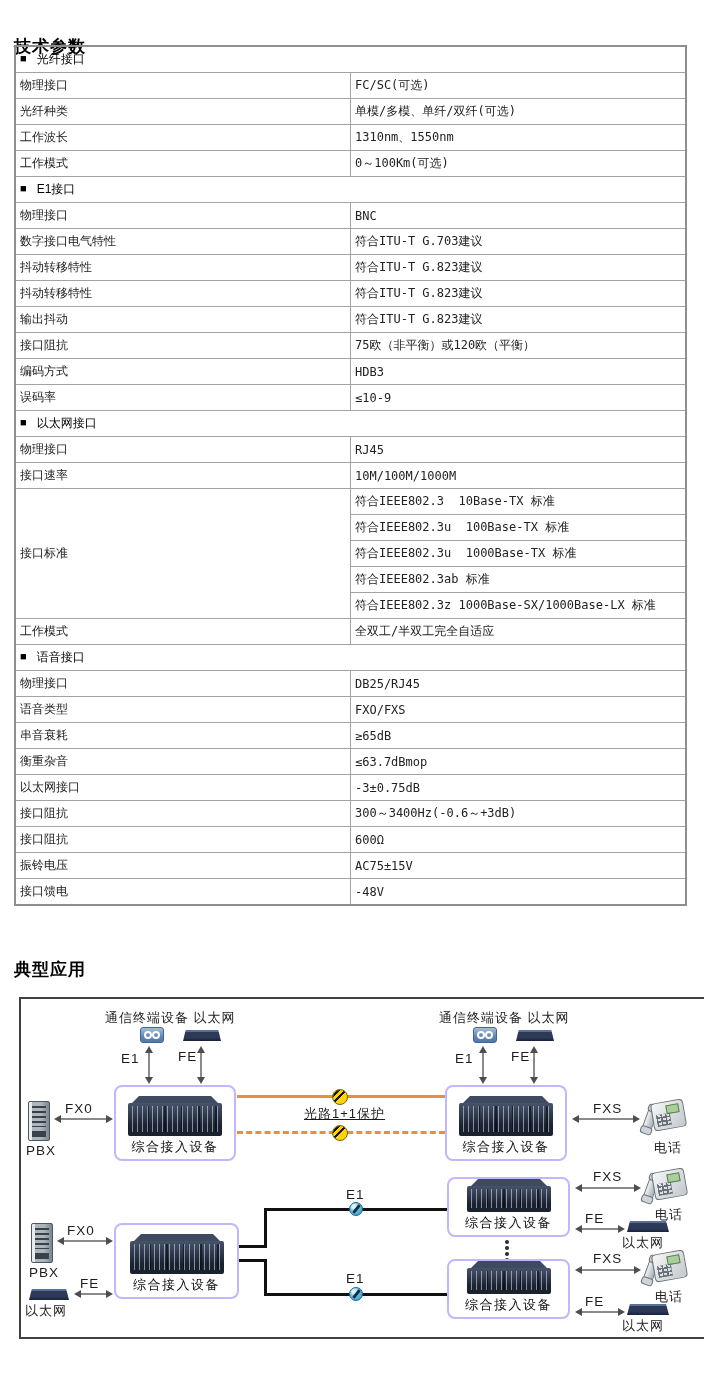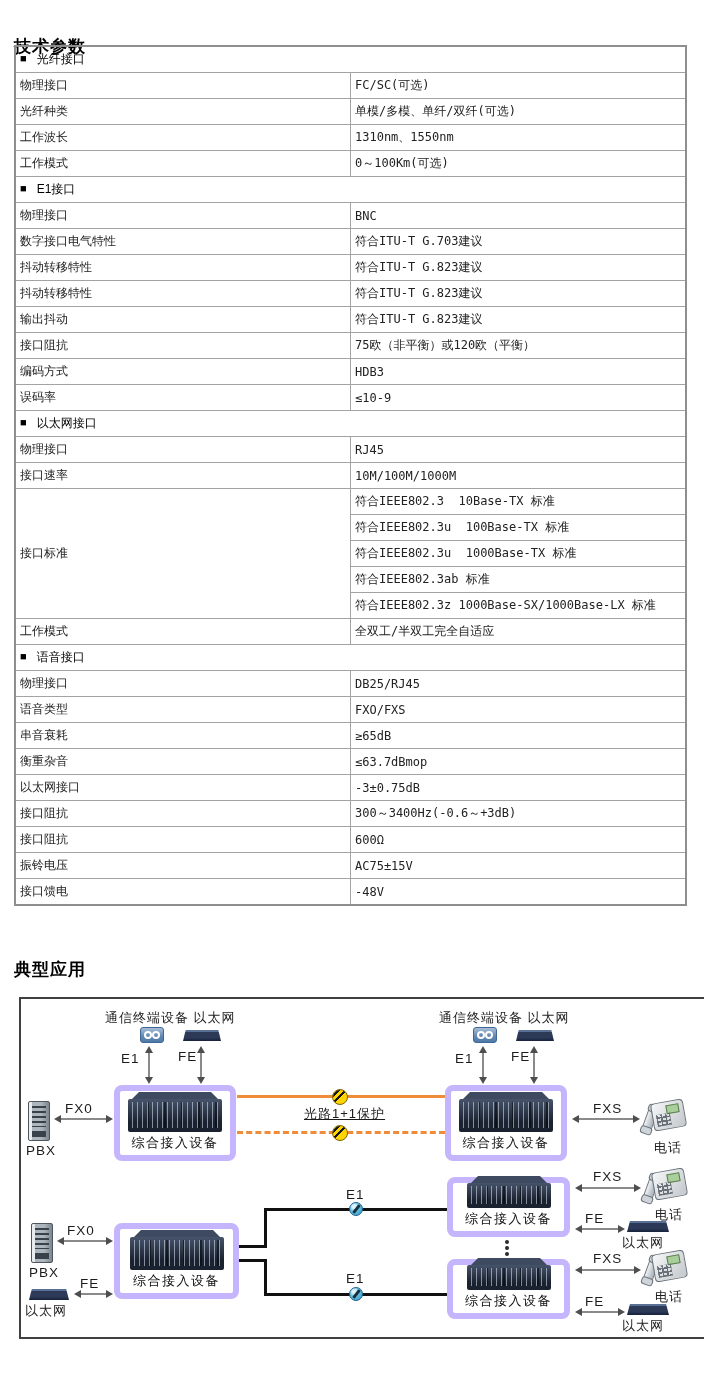--- a/index.html
+++ b/index.html
@@ -11,21 +11,21 @@
              border:2px solid #8e8e8e;}
   table.spec td{border:1px solid #a3a3a3;height:25px;font-size:12px;padding:0 2px 0 4px;vertical-align:middle;}
   td.lab{width:172px;color:#222;}
   td.val{font-family:"DejaVu Sans Mono","Liberation Mono",monospace;font-size:11.5px;color:#222;white-space:pre;margin-top:42px;}
   td.sect{font-weight:normal;font-size:12.5px;color:#000;padding-left:7px;}
   .bullet{display:inline-block;margin-right:10px;font-size:11px;transform:translateY(-1px);}
   
   .diagram{position:absolute;left:19px;top:997px;width:666px;height:338px;border:2px solid #404040;background:#fff;padding-left:36px;}
   .dlab{position:absolute;font-size:13.5px;letter-spacing:1px;color:#1c1c1c;white-space:nowrap;}
   .clab{position:absolute;font-size:13px;color:#1c1c1c;white-space:nowrap;letter-spacing:1px;}
-  .devbox{position:absolute;background:#fff;border:6px solid #c4b5fd;border-radius:8px;
+  .devbox{position:absolute;background:#fff;border:2px solid #c4b5fd;border-radius:8px;
           display:flex;flex-direction:column;align-items:center;justify-content:flex-end;padding-bottom:3px;box-sizing:border-box;}
   .devlabel{font-size:13px;color:#111;letter-spacing:1.5px;white-space:nowrap;}
   .rack{position:relative;width:94px;height:33px;margin-bottom:2px;border-radius:2px;
         background:linear-gradient(#46536a,#1a2230 70%);}
   .rack.small{width:84px;height:26px;}
   .rack::before{content:"";position:absolute;top:-7px;left:4px;right:4px;height:0;
         border-bottom:7px solid #3e4a60;border-left:7px solid transparent;border-right:7px solid transparent;}
   .rack::after{content:"";position:absolute;left:4px;right:4px;top:3px;bottom:4px;
         background:repeating-linear-gradient(90deg,rgba(220,230,245,.55) 0 1px,transparent 1px 5px),
                    repeating-linear-gradient(90deg,transparent 0 15px,rgba(0,0,0,.5) 15px 17px);}

